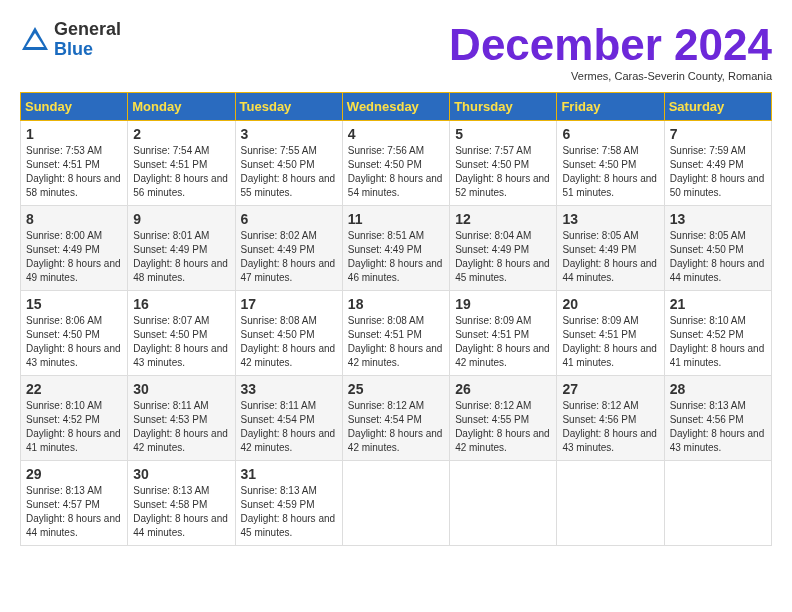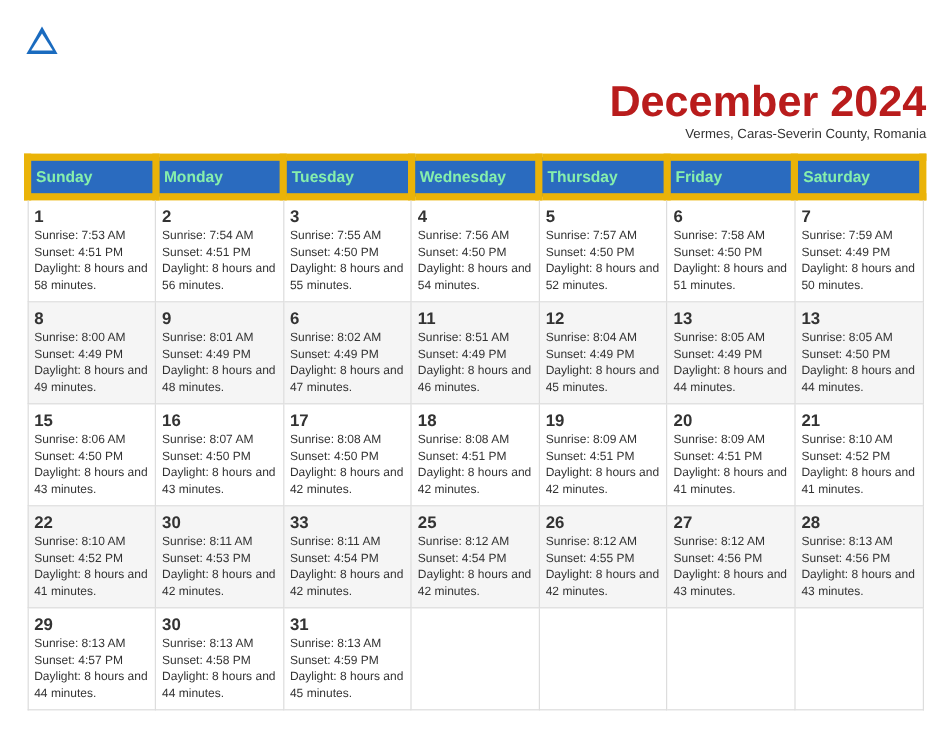--- a/index.html
+++ b/index.html
@@ -37,42 +37,41 @@
     }
     .logo-icon {
       width: 30px;
       height: 30px;
       margin-right: 4px;
     }
     .title-area {
       text-align: right;
     }
     .month-title {
-      font-size: 36px;
-      font-weight: bold;
-      color: #b91c1c;
-      margin-top: 44px;
+      font-size: 44px;
+      font-weight: bold;
+      color: #6d28d9;
     }
     .subtitle {
       font-size: 11px;
       color: #333;
     }
     .calendar {
       width: 100%;
       border-collapse: collapse;
       font-size: 11px;
     }
     .calendar th {
       background-color: #2a6bbf;
-      color: #86efac;
+      color: #fde047;
       padding: 6px 4px;
       text-align: left;
       font-size: 13px;
       font-weight: bold;
-      border: 6px solid #eab308;
+      border: 1px solid #eab308;
     }
     .calendar td {
       vertical-align: top;
       padding: 5px 5px;
       border: 1px solid #ddd;
       width: 14.28%;
       min-height: 85px;
       background: #fff;
     }
     .calendar tr:nth-child(even) td {
@@ -96,20 +95,24 @@
   </style>
 </head>
 <body>
 
 <div class="header-area">
   <div class="logo">
     <svg class="logo-icon" viewBox="0 0 30 30">
       <polygon points="15,2 28,25 2,25" fill="#1a6bbf"></polygon>
       <polygon points="15,8 24,22 6,22" fill="#fff"></polygon>
     </svg>
+    <div class="logo-text">
+      <span class="logo-general">General</span>
+      <span class="logo-blue">Blue</span>
+    </div>
   </div>
   <div class="title-area">
     <div class="month-title">December 2024</div>
     <div class="subtitle">Vermes, Caras-Severin County, Romania</div>
   </div>
 </div>
 
 <table class="calendar">
   <thead>
     <tr>

